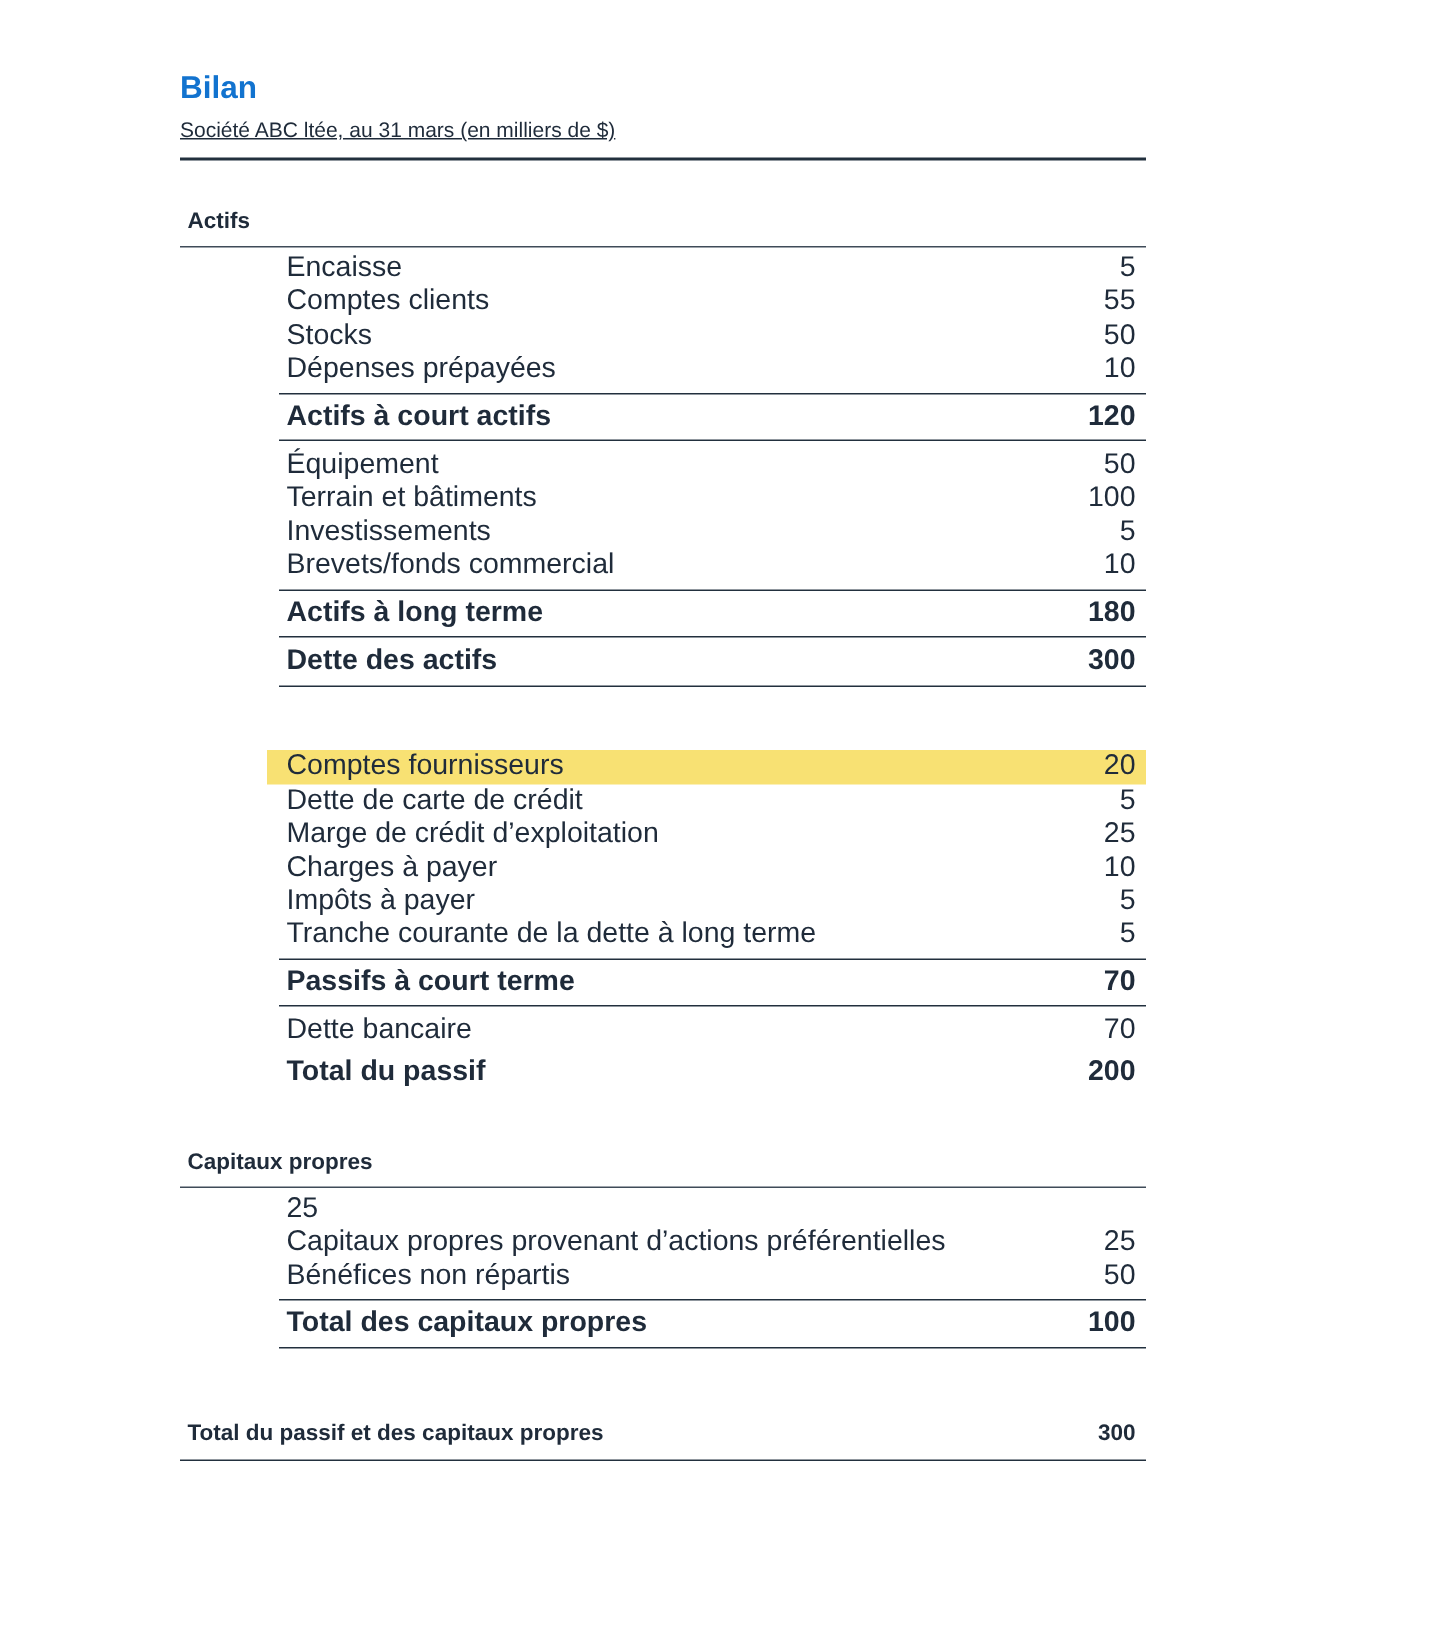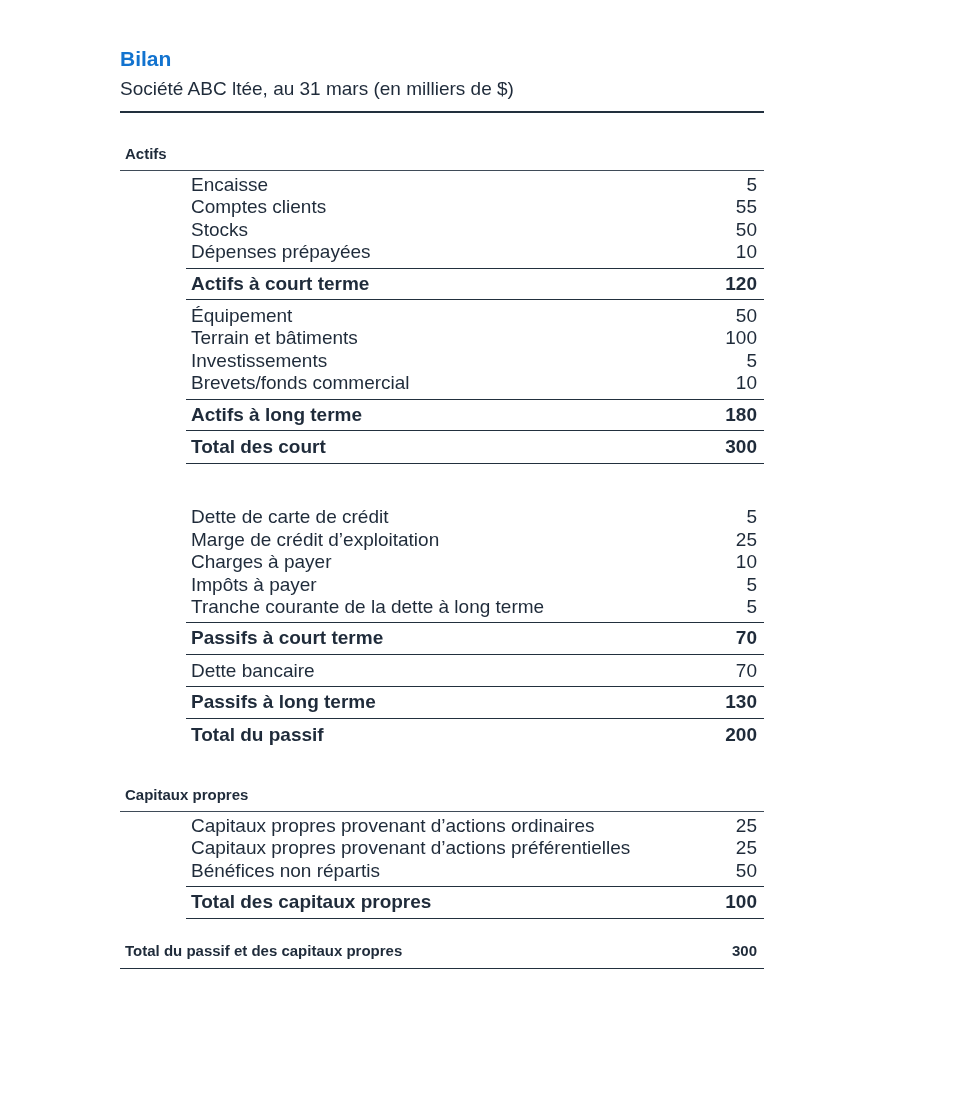--- a/index.html
+++ b/index.html
@@ -15,23 +15,24 @@
     padding: 47px 84px 0 120px;
     overflow: hidden;
   }
   .title {
     color: var(--accent-blue, #1273cf);
     font-size: 21px;
     font-weight: bold;
     line-height: 1.15;
   }
   .subtitle {
-    font-size: 19px;
+    font-size: 14px;
     margin-top: 7px;
     line-height: 1.2;
+    text-decoration: underline;
   }
   .top-rule {
     margin-top: 10px;
     border-bottom: 2.5px solid var(--rule-dark, #22303e);
   }
   .section--actifs   { margin-top: 30px; }
   .section--passifs  { margin-top: 39px; }
   .section--capitaux { margin-top: 33px; }
   .sec-head {
     font-size: 15px;
@@ -71,21 +72,21 @@
     border-bottom: 1.5px solid var(--rule-dark, #22303e);
   }
   .total-row.no-rule { border-bottom: none; gap: 47px; }
   .grand-row {
     display: flex;
     justify-content: space-between;
     align-items: center;
     font-size: 15px;
     font-weight: bold;
     line-height: 21px;
-    margin-top: 21px;
+    margin-top: 46px;
     padding: 0 7px 7px 5px;
     border-bottom: 1.5px solid var(--rule-dark, #22303e);
   }
 </style>
 </head>
 <body>
 
 <div class="page">
 
   <h1 class="title">Bilan</h1>
@@ -107,21 +108,21 @@
         </div>
         <div class="row">
           <span class="lbl">Stocks</span>
           <span class="val">50</span>
         </div>
         <div class="row">
           <span class="lbl">Dépenses prépayées</span>
           <span class="val">10</span>
         </div>
         <div class="row sub-row">
-          <span class="lbl">Actifs à court terme</span>
+          <span class="lbl">Actifs à court actifs</span>
           <span class="val">120</span>
         </div>
       </div>
 
       <div class="group">
         <div class="row">
           <span class="lbl">Équipement</span>
           <span class="val">50</span>
         </div>
         <div class="row">
@@ -136,30 +137,34 @@
           <span class="lbl">Brevets/fonds commercial</span>
           <span class="val">10</span>
         </div>
         <div class="row sub-row">
           <span class="lbl">Actifs à long terme</span>
           <span class="val">180</span>
         </div>
       </div>
 
       <div class="row total-row">
-        <span class="lbl">Total des court</span>
+        <span class="lbl">Dette des actifs</span>
         <span class="val">300</span>
       </div>
     </div>
   </section>
 
   <section class="section--passifs">
     <div class="indent">
 
       <div class="group">
+        <div class="row highlight">
+          <span class="lbl">Comptes fournisseurs</span>
+          <span class="val">20</span>
+        </div>
         <div class="row">
           <span class="lbl">Dette de carte de crédit</span>
           <span class="val">5</span>
         </div>
         <div class="row">
           <span class="lbl">Marge de crédit d’exploitation</span>
           <span class="val">25</span>
         </div>
         <div class="row">
           <span class="lbl">Charges à payer</span>
@@ -176,41 +181,36 @@
         <div class="row sub-row">
           <span class="lbl">Passifs à court terme</span>
           <span class="val">70</span>
         </div>
       </div>
 
       <div class="group">
         <div class="row">
           <span class="lbl">Dette bancaire</span>
           <span class="val">70</span>
-        </div>
-        <div class="row sub-row">
-          <span class="lbl">Passifs à long terme</span>
-          <span class="val">130</span>
         </div>
       </div>
 
       <div class="row total-row no-rule">
         <span class="lbl">Total du passif</span>
         <span class="val">200</span>
       </div>
     </div>
   </section>
 
   <section class="section--capitaux">
     <h2 class="sec-head">Capitaux propres</h2>
     <div class="indent">
 
       <div class="group">
         <div class="row">
-          <span class="lbl">Capitaux propres provenant d’actions ordinaires</span>
           <span class="val">25</span>
         </div>
         <div class="row">
           <span class="lbl">Capitaux propres provenant d’actions préférentielles</span>
           <span class="val">25</span>
         </div>
         <div class="row">
           <span class="lbl">Bénéfices non répartis</span>
           <span class="val">50</span>
         </div>

